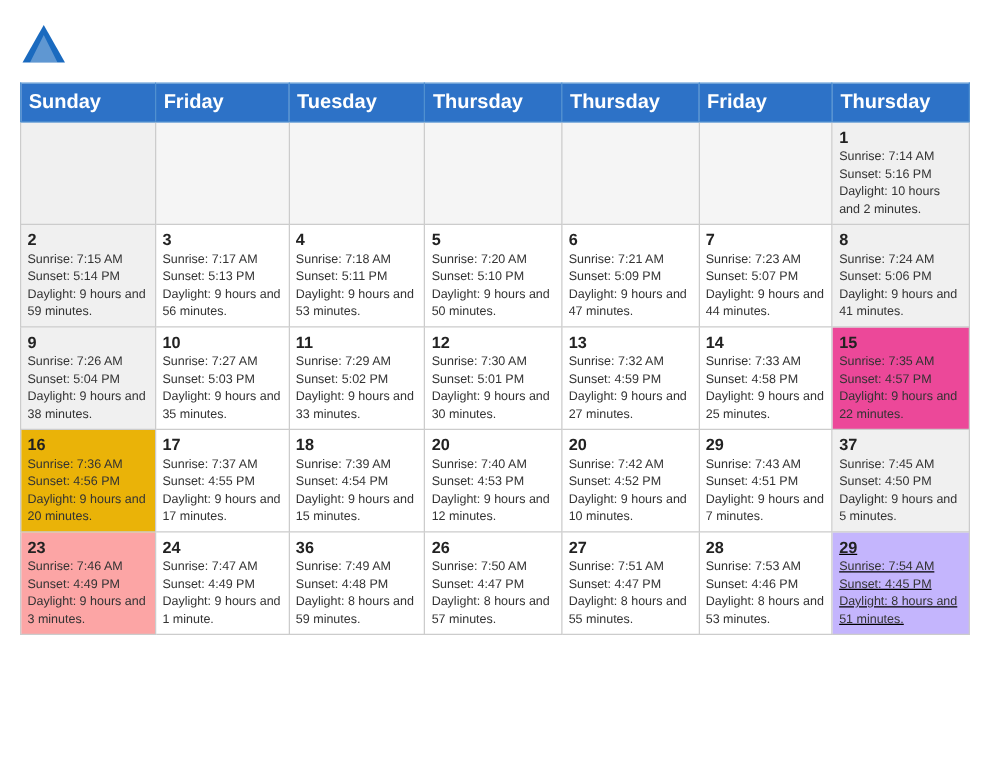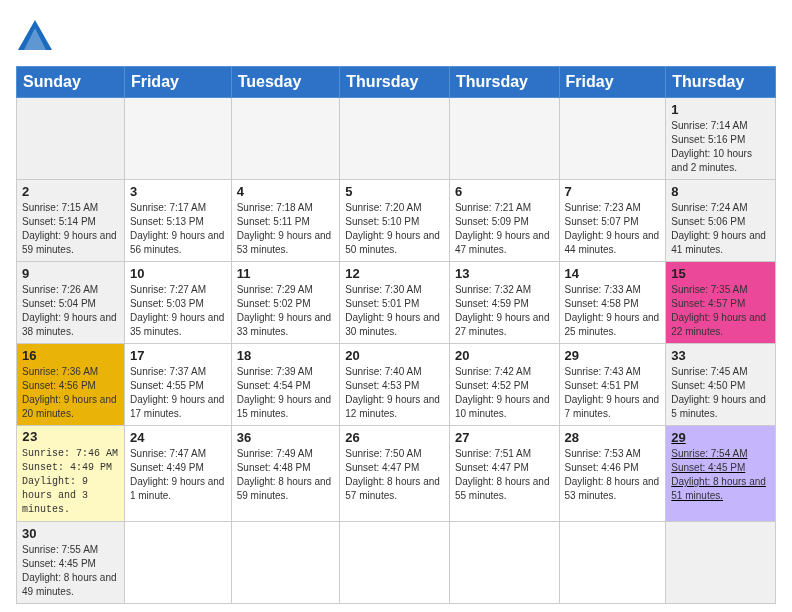--- a/index.html
+++ b/index.html
@@ -283,29 +283,29 @@
 and 10 minutes.</div>
         </td>
         <td>
           <span class="day-number">29</span>
           <div class="day-info">Sunrise: 7:43 AM
 Sunset: 4:51 PM
 Daylight: 9 hours
 and 7 minutes.</div>
         </td>
         <td style="background: rgb(240, 240, 240);">
-          <span class="day-number">33</span>
+          <span class="day-number">37</span>
           <div class="day-info">Sunrise: 7:45 AM
 Sunset: 4:50 PM
 Daylight: 9 hours
 and 5 minutes.</div>
         </td>
       </tr>
       <tr>
-        <td style="background: #fef9c3; font-family: Liberation Mono, monospace;">
+        <td style="background: #fca5a5;">
           <span class="day-number">23</span>
           <div class="day-info">Sunrise: 7:46 AM
 Sunset: 4:49 PM
 Daylight: 9 hours
 and 3 minutes.</div>
         </td>
         <td>
           <span class="day-number">24</span>
           <div class="day-info">Sunrise: 7:47 AM
 Sunset: 4:49 PM
@@ -341,29 +341,14 @@
 and 53 minutes.</div>
         </td>
         <td style="background: #c4b5fd; text-decoration: underline;">
           <span class="day-number">29</span>
           <div class="day-info">Sunrise: 7:54 AM
 Sunset: 4:45 PM
 Daylight: 8 hours
 and 51 minutes.</div>
         </td>
       </tr>
-      <tr>
-        <td style="background: rgb(240, 240, 240);">
-          <span class="day-number">30</span>
-          <div class="day-info">Sunrise: 7:55 AM
-Sunset: 4:45 PM
-Daylight: 8 hours
-and 49 minutes.</div>
-        </td>
-        <td class="empty"></td>
-        <td class="empty"></td>
-        <td class="empty"></td>
-        <td class="empty"></td>
-        <td class="empty"></td>
-        <td class="empty" style="background: rgb(240, 240, 240);"></td>
-      </tr>
     </tbody>
 </table>
 
 </body></html>

